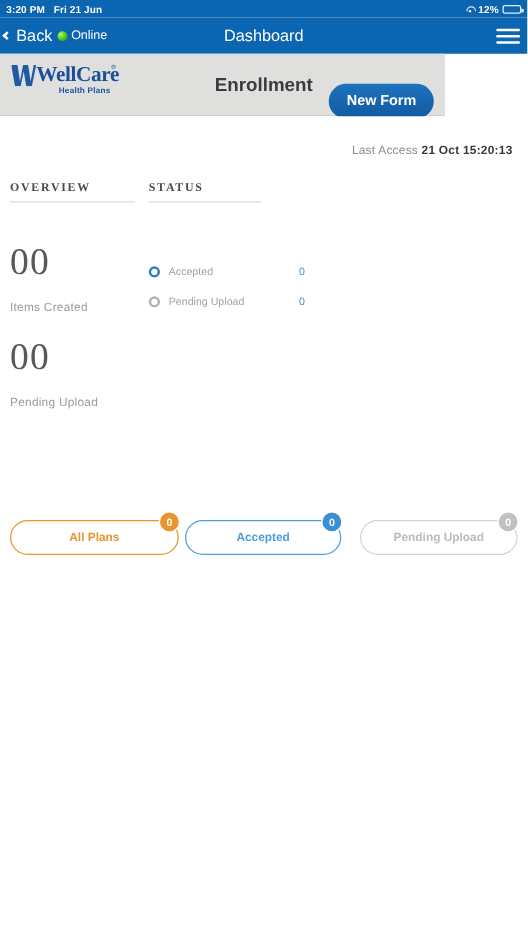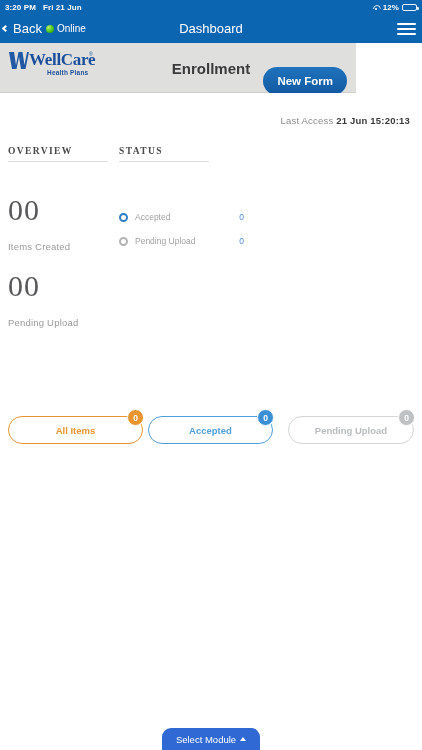--- a/index.html
+++ b/index.html
@@ -237,21 +237,21 @@
       <span class="logo-sub">Health Plans</span>
     </div>
     <div class="brand-title">Enrollment</div>
     <button class="newform-btn">New Form</button>
   </div>
 
   <div class="content">
 
     <div class="last-access">
       <span class="la-label">Last Access</span>
-      <span class="la-value">21 Jun 15:20:13</span>
+      <span class="la-value">21 Oct 15:20:13</span>
     </div>
 
     <div class="col-head overview">OVERVIEW</div>
     <div class="col-head status">STATUS</div>
 
     <div class="metric m1">
       <div class="num">00</div>
       <div class="cap">Items Created</div>
     </div>
     <div class="metric m2">
@@ -267,33 +267,29 @@
       </div>
       <div class="status-row">
         <span class="ring gray"></span>
         <span class="lbl">Pending Upload</span>
         <span class="cnt">0</span>
       </div>
     </div>
 
     <div class="pills">
       <div class="pill all">
-        <span>All Items</span>
+        <span>All Plans</span>
         <span class="badge orange">0</span>
       </div>
       <div class="pill acc">
         <span>Accepted</span>
         <span class="badge blue">0</span>
       </div>
       <div class="pill pend">
         <span>Pending Upload</span>
         <span class="badge gray">0</span>
       </div>
     </div>
 
   </div>
 
-  <div class="module-tab">
-    <span>Select Module</span>
-    <span class="caret-up"></span>
-  </div>
 
 </div>
 
 </body></html>

